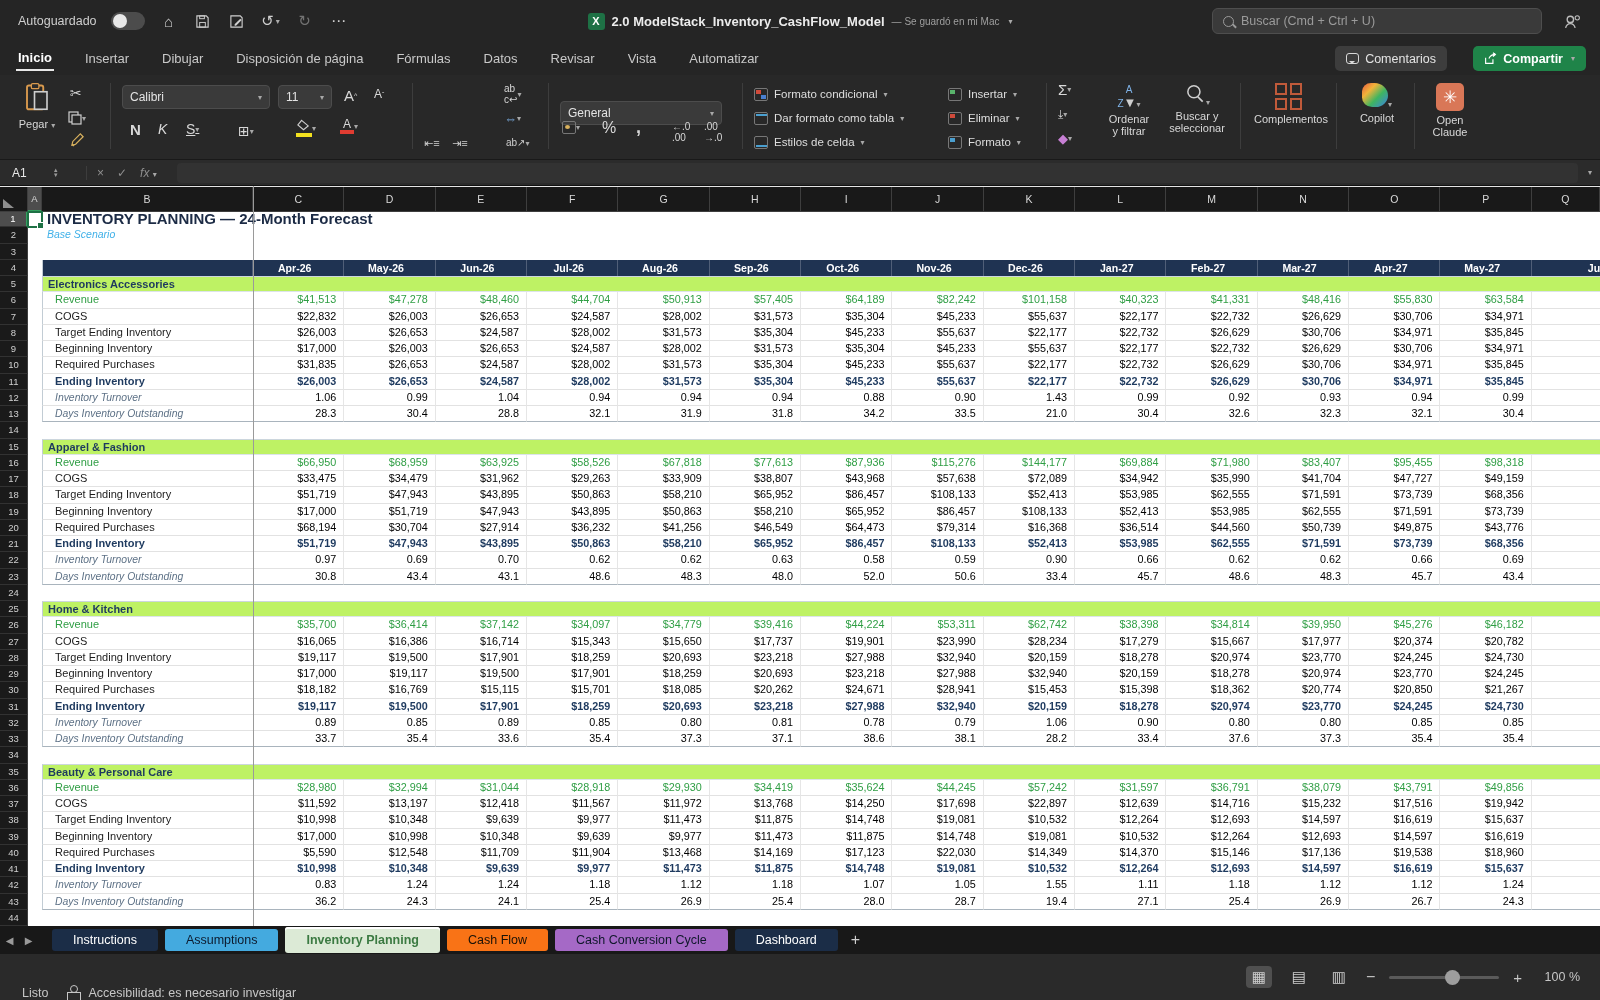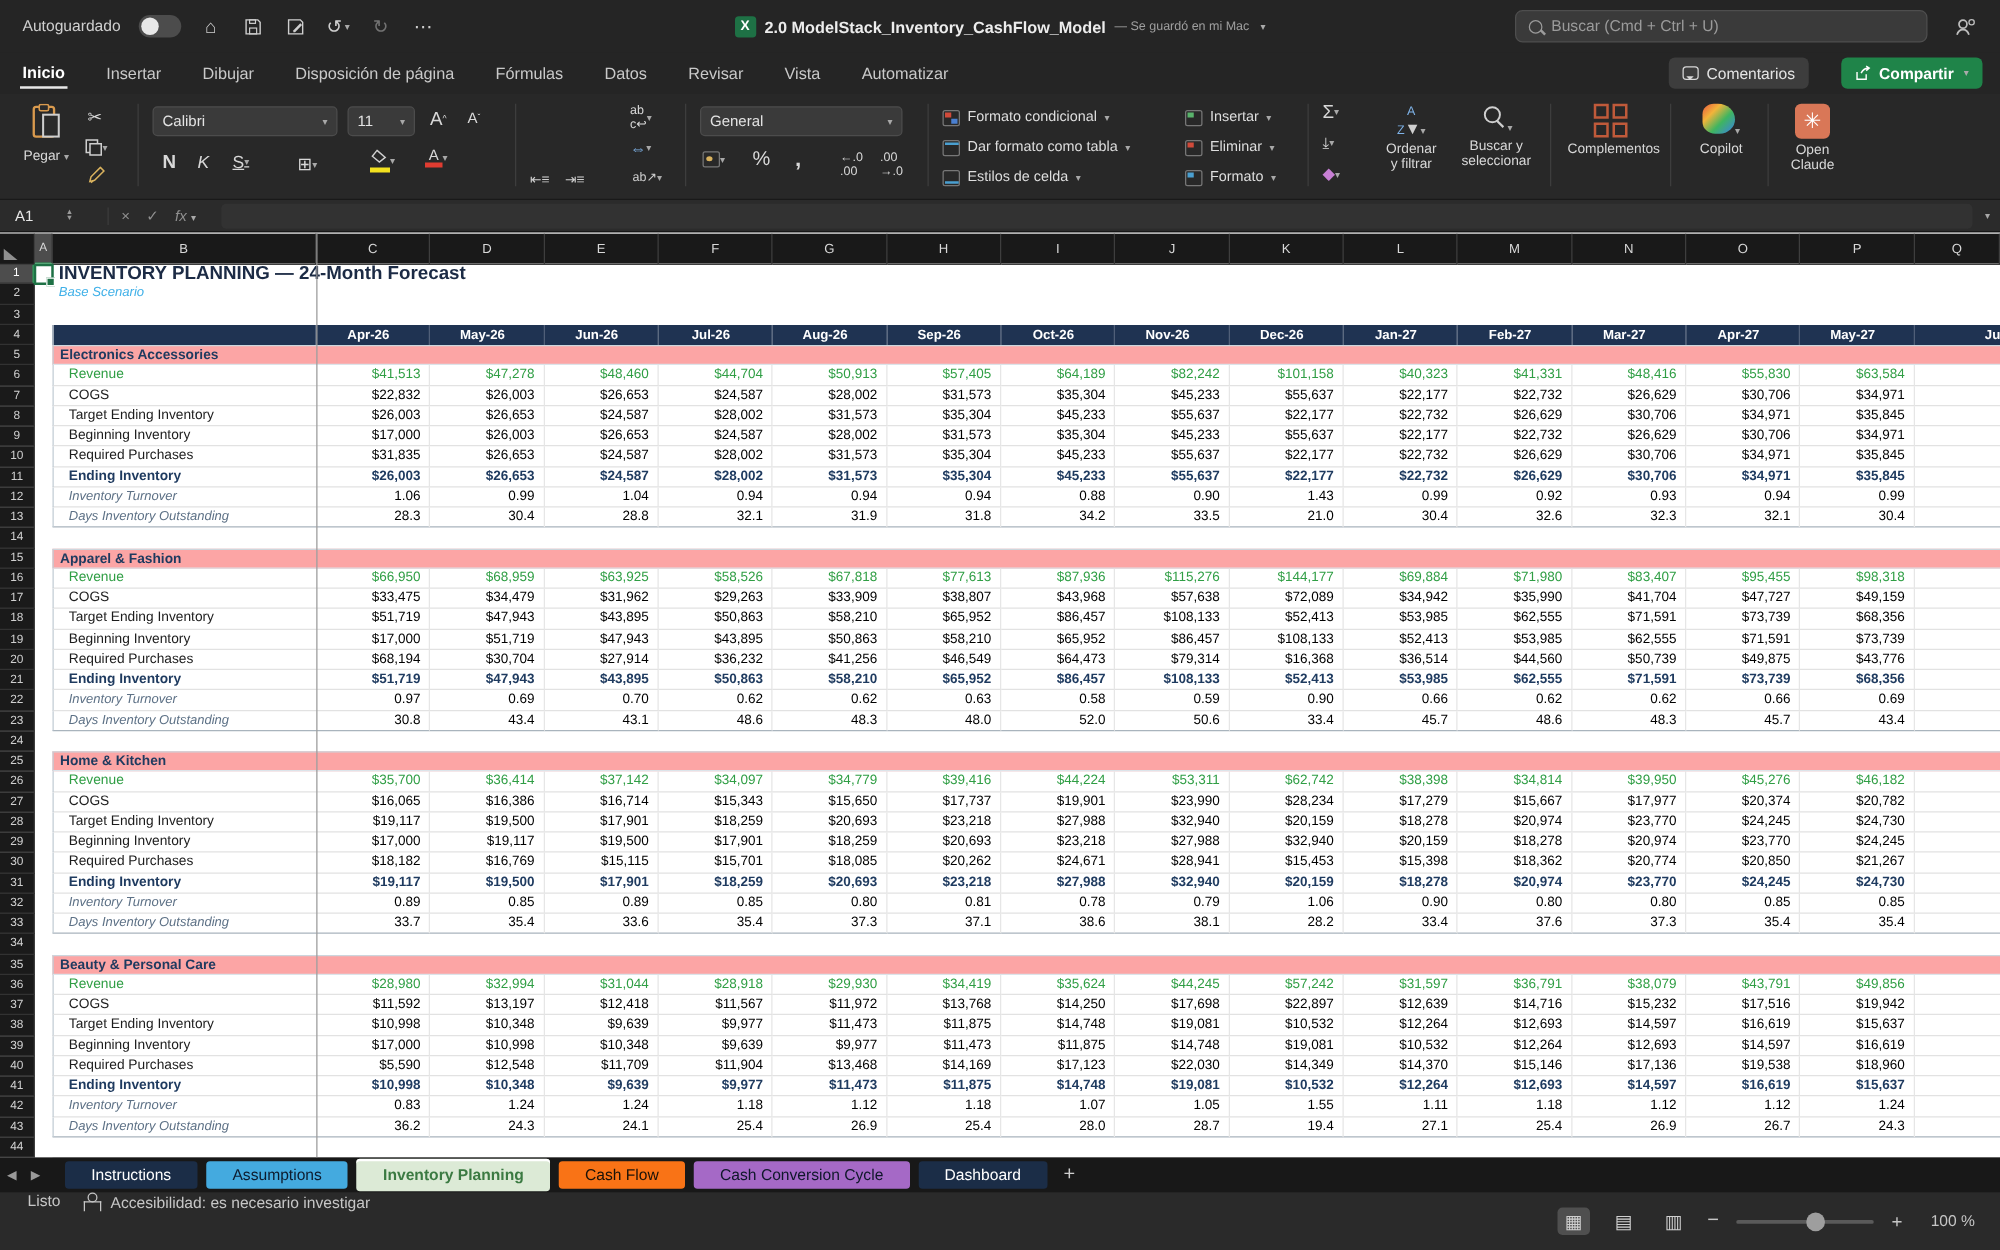--- a/index.html
+++ b/index.html
@@ -71,37 +71,37 @@
   .v{width:91.35px;flex:none;text-align:right;padding-right:7px;font-size:10.8px;line-height:15.5px;white-space:nowrap}
   .pp{flex:1}
   .tl{border-left:1px solid #c2ccd4}
   .gb{border-bottom:1px solid #e2e2e2}
   .gr{border-right:1px solid #e6e6e6}
   .endb{border-bottom:1px solid #a9b4bd !important}
   .r-title .cb{overflow:visible;font-weight:bold;font-size:15px;color:#1c2b45;padding-left:5px;position:relative;z-index:3}
   .r-sub .cb{font-style:italic;color:#3fb0e8;font-size:10.5px;padding-left:5px}
   .hm{background:#1f3352;color:#fff;font-weight:bold;font-size:10.6px;text-align:center;border-right:1px solid rgba(255,255,255,.22);line-height:16px}
   .hm.part{text-align:left;padding-left:56px;border-right:none}
-  .secc{background:#fca5a5;border-top:1px solid #ccd6dd;border-bottom:1px solid #dce4ea;color:#1e3a5f;font-weight:bold;padding-left:5px}
+  .secc{background:#bef264;border-top:1px solid #ccd6dd;border-bottom:1px solid #dce4ea;color:#1e3a5f;font-weight:bold;padding-left:5px}
   .lbl{padding-left:12px;color:#1c1c1c}
   .lbl.g,.v.g{color:#2f9e44}
   .lbl.b,.v.b{color:#1e3a5f;font-weight:bold}
   .lbl.i{font-style:italic;color:#5d7186;font-size:10.4px}
   #freeze{position:absolute;left:253px;top:0;width:1px;height:740px;background:#9a9a9a;z-index:5}
   #selbox{position:absolute;left:27px;top:25px;width:16px;height:17px;border:2px solid #1e7145;z-index:6}
   #selbox::after{content:'';position:absolute;right:-3px;bottom:-3px;width:5px;height:5px;background:#1e7145;border:1px solid #fff}
   
   #sheetbar{position:absolute;top:926px;left:0;width:1600px;height:28px;background:#181818;display:flex;align-items:center}
   .navarr{color:#9a9a9a;font-size:10px;width:19px;text-align:center}
   .stab{height:22px;line-height:22px;padding:0 21px;border-radius:3px;margin-right:7px;font-size:12.5px;white-space:nowrap}
   .stab.active{height:26px;line-height:26px;font-weight:bold;box-shadow:inset 0 2px 0 #fff}
   #addsheet{color:#cfcfcf;font-size:16px;margin-left:6px}
   
   #statusbar{position:absolute;top:954px;left:0;width:1600px;height:46px;background:#2a2a2a;color:#c6c6c6;font-size:12.5px}
-  #statusbar .l{position:absolute;left:22px;top:0;height:46px;display:flex;align-items:flex-start;gap:18px}
+  #statusbar .l{position:absolute;left:22px;top:0;height:46px;display:flex;align-items:flex-end;gap:18px}
   #statusbar .r{position:absolute;right:20px;top:0;height:46px;display:flex;align-items:center;gap:14px}
   .vico{font-size:15px;color:#cfcfcf;width:26px;height:22px;display:flex;align-items:center;justify-content:center;border-radius:4px}
   .vico.on{background:#4f4f4f}
   #ztrack{width:110px;height:3px;background:#5a5a5a;border-radius:2px;position:relative}
   #zknob{position:absolute;left:56px;top:-6px;width:15px;height:15px;border-radius:50%;background:#9e9e9e}
   .axico{width:14px;height:15px;position:relative;display:inline-block}
   .axico::before{content:'';position:absolute;top:0;left:4px;width:6px;height:6px;border:1.4px solid #c6c6c6;border-radius:50%}
   .axico::after{content:'';position:absolute;top:7px;left:1px;width:12px;height:7px;border-top:1.4px solid #c6c6c6;border-left:1.4px solid #c6c6c6;border-right:1.4px solid #c6c6c6}
 </style>
 </head>
@@ -237,21 +237,21 @@
   <span class="btn abs" style="left:504px;top:8px;font-size:10px">ab<br>c↩<span class="mini">▾</span></span>
   <span class="abs" style="left:424px;top:38px"><span class="lines"></span></span>
   <span class="abs" style="left:450px;top:38px"><span class="lines"></span></span>
   <span class="abs" style="left:478px;top:38px"><span class="lines"></span></span>
   <span class="btn abs" style="left:504px;top:36px;font-size:13px;color:#7fb3e8">⇔<span class="mini">▾</span></span>
   <span class="abs" style="left:424px;top:62px;font-size:11px;color:#cfcfcf">⇤≡</span>
   <span class="abs" style="left:452px;top:62px;font-size:11px;color:#cfcfcf">⇥≡</span>
   <span class="abs" style="left:506px;top:62px;font-size:10px;color:#cfcfcf">ab↗<span class="mini">▾</span></span>
   <div class="vsep" style="left:548px"></div>
 
-  <div class="combo abs" style="left:560px;top:10px;width:162px">
+  <div class="combo abs" style="left:560px;top:26px;width:162px">
       <span>General</span>
       <span class="mini">▾</span>
     </div>
   <span class="btn abs" style="left:562px;top:46px">
       <span class="icg">
         <i style="left:2px;top:3px;background:#d9b25e;border-radius:50%"></i>
       </span>
       <span class="mini">▾</span>
     </span>
   <span class="btn abs" style="left:602px;top:44px;font-size:16px">%</span>

